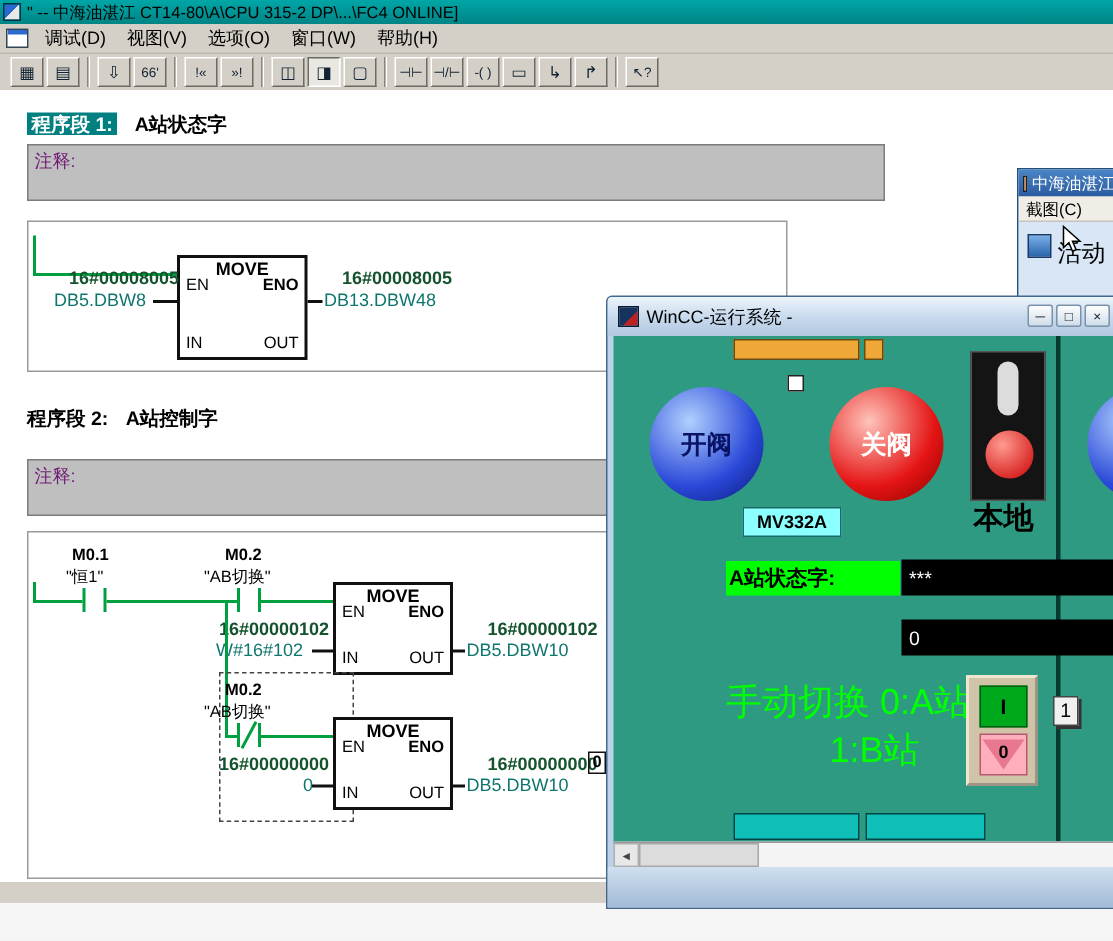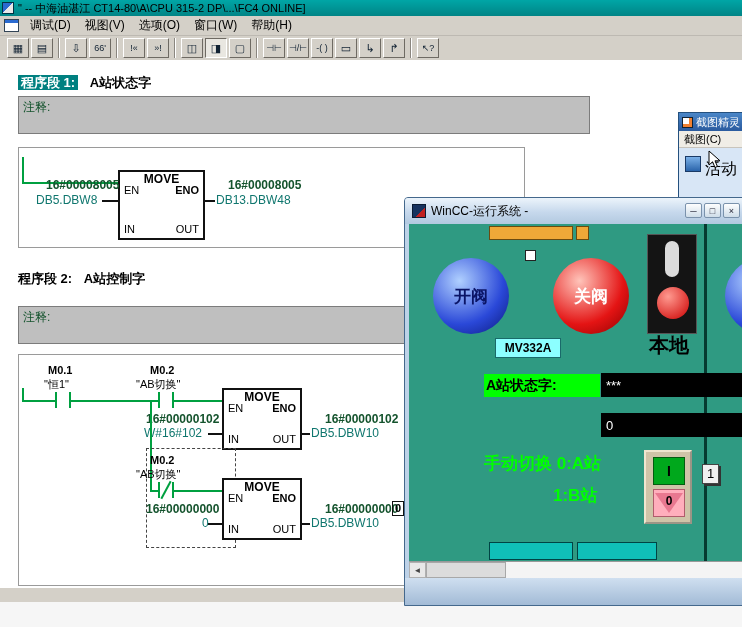--- a/index.html
+++ b/index.html
@@ -18,21 +18,21 @@
   .tb{width:22px;height:20px;margin:0 1px;background:#d4d0c8;border:1px solid;border-color:#fff #6e6a63 #6e6a63 #fff;font-size:11px;display:flex;align-items:center;justify-content:center;color:#123;white-space:nowrap;overflow:hidden;}
   .tb.small{font-size:9px;}
   .tb.pressed{border-color:#6e6a63 #fff #fff #6e6a63;background:#e9e7e1;}
   .tsep{width:2px;height:20px;border-left:1px solid #8a867f;border-right:1px solid #fff;margin:0 4px;}
 
   
   #editor{position:absolute;left:0;top:60px;width:742px;height:528px;background:#fff;}
   .nethdr{position:absolute;font-size:13px;font-weight:bold;white-space:nowrap;}
   .netlabel{background:#008080;color:#fff;padding:0 3px;}
   .nettitle{color:#000;margin-left:8px;}
-  .comment{position:absolute;background:#bfbfbf;border:1px solid #7c7c7c;font-size:12px;color:#14532d;padding:2px 4px;}
+  .comment{position:absolute;background:#bfbfbf;border:1px solid #7c7c7c;font-size:12px;color:#701a75;padding:2px 4px;}
   .netbox{position:absolute;border:1px solid #9a9a9a;background:#fff;}
   .gl{position:absolute;background:#00a040;}
   .bl{position:absolute;background:#111;}
   .mv{position:absolute;border:2px solid #111;background:#fff;font-size:11px;color:#000;}
   .mv .t{position:absolute;left:0;right:0;top:0;text-align:center;font-weight:bold;font-size:12px;}
   .mv .en{position:absolute;left:4px;top:12px;}
   .mv .eno{position:absolute;right:4px;top:12px;font-weight:bold;}
   .mv .in{position:absolute;left:4px;bottom:3px;}
   .mv .out{position:absolute;right:4px;bottom:3px;}
   .val{position:absolute;font-size:12px;font-weight:bold;color:#14532d;white-space:nowrap;margin-left:20px;}
@@ -57,21 +57,21 @@
   .winccicon{width:14px;height:14px;background:linear-gradient(135deg,#16325e 60%,#c02020 60%);border:1px solid #0a1a33;}
   #wbtns{position:absolute;left:280px;top:5px;display:flex;gap:2px;}
   .wbtn{width:17px;height:15px;border:1px solid #7a92ac;background:linear-gradient(#fdfefe,#cfdde9);font-size:9px;display:flex;align-items:center;justify-content:center;border-radius:2px;color:#223;}
   #hmi{position:absolute;left:4px;top:26px;width:352px;height:354px;background:#2f9a82;overflow:hidden;}
   #wbottom{position:absolute;left:0;top:380px;width:100%;height:29px;background:linear-gradient(#cfdff0,#9fb8d4);}
   .ball{position:absolute;width:76px;height:76px;border-radius:50%;display:flex;align-items:center;justify-content:center;font-weight:bold;font-size:17px;}
   .ball.blue{background:radial-gradient(circle at 35% 30%,#b0d0ff,#2a48d8 60%,#0a1878);color:#0a1466;}
   .ball.red{background:radial-gradient(circle at 35% 30%,#ffc4ba,#e41414 60%,#8a0000);color:#fff;}
   .glabel{position:absolute;background:#00ff00;color:#000;font-weight:bold;font-size:14px;display:flex;align-items:center;padding-left:2px;}
   .bfield{position:absolute;background:#000;color:#fff;font-size:13px;display:flex;align-items:center;padding-left:5px;}
-  .gtext{position:absolute;color:#00ff00;font-weight:bold;font-size:17px;white-space:nowrap;}
+  .gtext{position:absolute;color:#00ff00;font-weight:normal;font-size:24px;white-space:nowrap;}
   #toggle{position:absolute;left:235px;top:226px;width:48px;height:74px;background:#cfc4a8;border:2px outset #efe6cf;}
   #togtop{position:absolute;left:7px;top:5px;width:32px;height:28px;background:#00a81c;border:1px solid #045c10;color:#000;font-weight:bold;font-size:14px;display:flex;align-items:center;justify-content:center;}
   #togbot{position:absolute;left:7px;top:37px;width:32px;height:28px;background:#ffaebc;border:1px solid #b05c6c;}
   #togbot .tri{position:absolute;left:1px;top:3px;width:0;height:0;border-left:14px solid transparent;border-right:14px solid transparent;border-top:20px solid #e87890;}
   #togbot .zero{position:absolute;left:0;right:0;top:4px;text-align:center;font-size:12px;font-weight:bold;color:#000;}
   #hsb{position:absolute;left:0;top:337px;width:352px;height:17px;background:#f4f4f4;border-top:1px solid #999;display:flex;}
   .sbtn{width:17px;height:16px;background:#e8e8e8;border:1px solid #b0b0b0;font-size:8px;display:flex;align-items:center;justify-content:center;color:#444;}
   .sthumb{width:80px;height:16px;background:#dcdcdc;border:1px solid #a8a8a8;}
 
   #appbottom{position:absolute;left:0;top:588px;width:742px;height:14px;background:#d4d0c8;}
@@ -211,21 +211,21 @@
     <div class="bl" style="left:302px;top:463px;width:8px;height:2px;"></div>
     <span class="adr" style="left:311px;top:456px;">DB5.DBW10</span>
   </div>
 
   <div id="appbottom"></div>
   <div id="deskstrip"></div>
 
   <div id="snipwin">
     <div id="sniptitle">
       <div class="snipicon"></div>
-      <span>截图精灵</span>
+      <span>中海油湛江</span>
     </div>
     <div id="snipmenu">
       <span>截图(C)</span>
     </div>
     <div id="sniptools">
       <div class="sniptoolicon"></div>
       <span class="sniptoollabel">活动</span>
     </div>
   </div>
 

